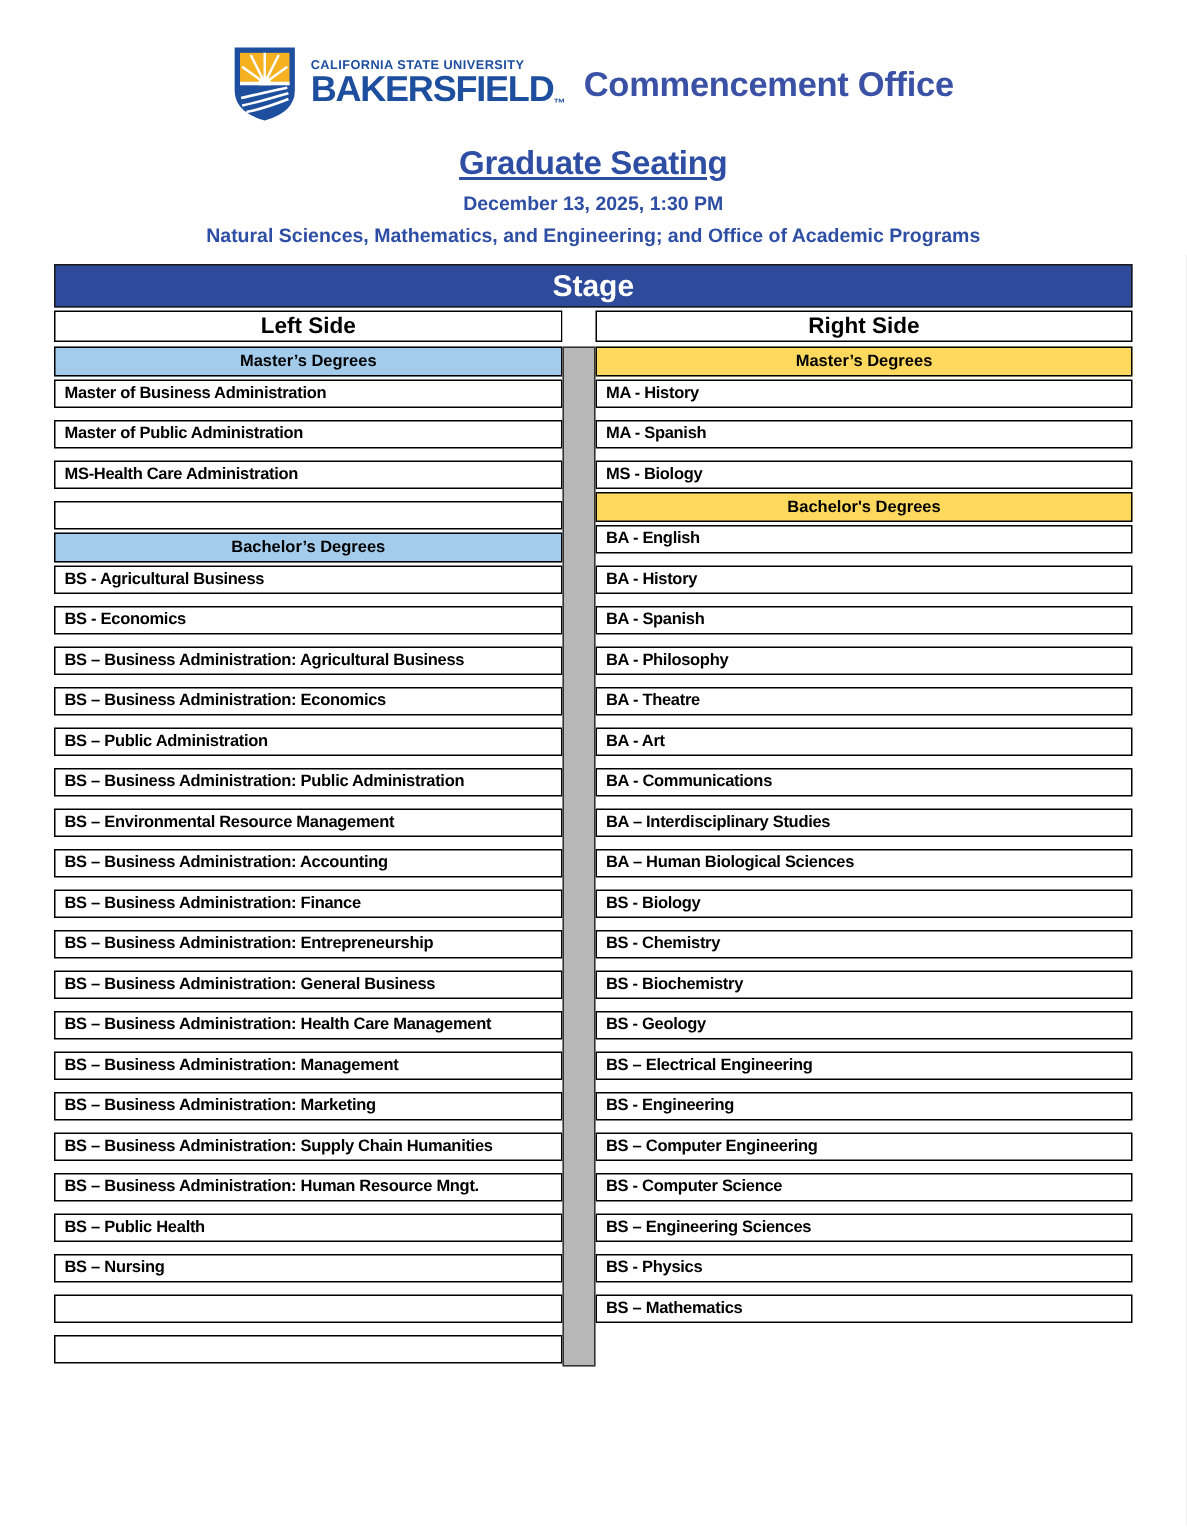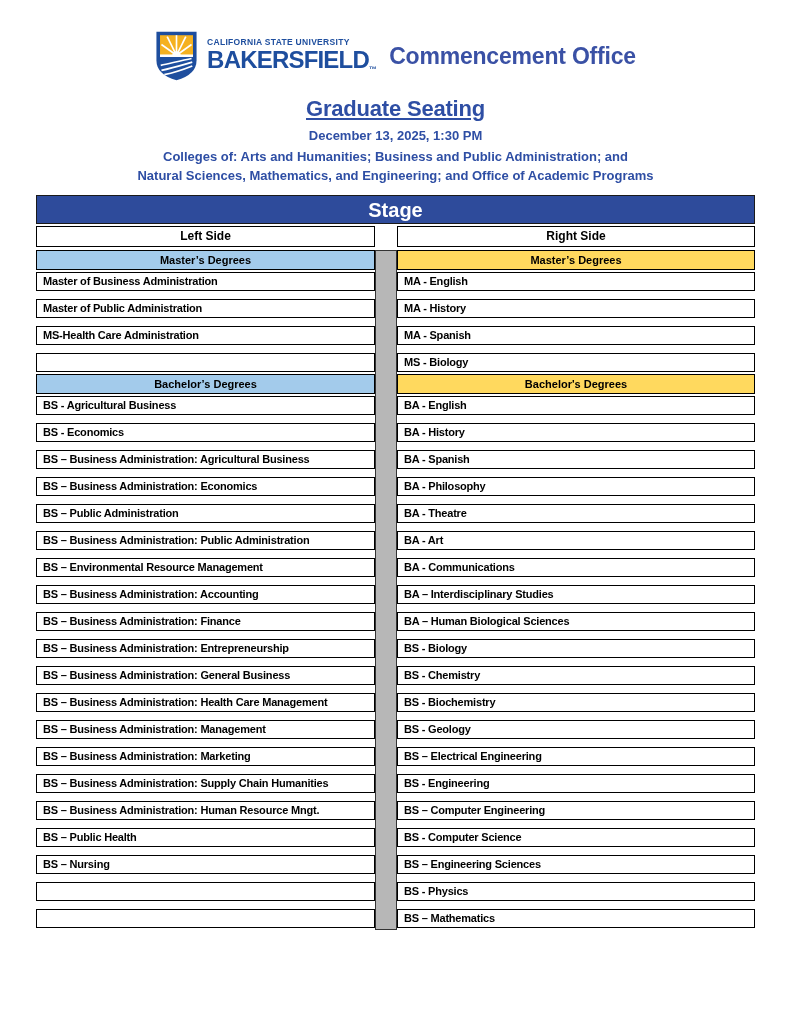--- a/index.html
+++ b/index.html
@@ -29,21 +29,21 @@
     font-size:20px;font-weight:bold;height:29px;line-height:28px;border:1px solid #1a1a1a;
   }
   .cols{display:flex;margin-top:2px;align-items:stretch;}
   .col-left{width:339px;flex:0 0 auto;}
   .col-mid{width:22px;flex:0 0 auto;display:flex;flex-direction:column;}
   .col-right{flex:1;}
   .mid-white{height:24px;background:#fff;}
   .mid-gray{flex:1;background:var(--divider-gray,#B7B7B7);border:1px solid #333;}
   .side-header{
     border:1px solid #000;height:21px;line-height:19px;text-align:center;
-    font-weight:bold;font-size:12px;margin-bottom:3px;background:#fff;
+    font-weight:bold;font-size:15px;margin-bottom:3px;background:#fff;
   }
   .sec-header{
     border:1px solid #000;height:20px;line-height:18px;text-align:center;
     font-weight:bold;font-size:11px;margin-bottom:2px;
   }
   .sec-blue{background:var(--light-blue,#A3CBEB);}
   .sec-gold{background:var(--gold,#FFD95E);}
   .rows{display:flex;flex-direction:column;gap:8px;margin-bottom:2px;}
   .row{
     border:1px solid #000;height:19px;line-height:17px;background:#fff;
@@ -83,21 +83,20 @@
     <div class="wordmark">
       <div class="uni-small">CALIFORNIA STATE UNIVERSITY</div>
       <div class="uni-big"><span>BAKERSFIELD</span><span class="tm">™</span></div>
     </div>
     <div class="office-title">Commencement Office</div>
   </header>
 
   <section class="title-block">
     <h1 class="doc-title">Graduate Seating</h1>
     <div class="datetime">December 13, 2025, 1:30 PM</div>
-    <div class="colleges">Colleges of: Arts and Humanities; Business and Public Administration; and</div>
     <div class="colleges">Natural Sciences, Mathematics, and Engineering; and Office of Academic Programs</div>
   </section>
 
   <section class="seating">
     <div class="stage">Stage</div>
     <div class="cols">
 
       <div class="col-left">
         <div class="side-header">Left Side</div>
         <div class="sec-header sec-blue">Master’s Degrees</div>
@@ -137,21 +136,20 @@
       <div class="col-mid">
         <div class="mid-white"></div>
         <div class="mid-gray"></div>
       </div>
 
       <div class="col-right">
         <div class="side-header">Right Side</div>
         <div class="sec-header sec-gold">Master’s Degrees</div>
         <div class="rows">
 
-        <div class="row">MA - English</div>
             <div class="row">MA - History</div>
             <div class="row">MA - Spanish</div>
             <div class="row">MS - Biology</div>
           </div>
         <div class="sec-header sec-gold">Bachelor's Degrees</div>
         <div class="rows">
 
         <div class="row">BA - English</div>
             <div class="row">BA - History</div>
             <div class="row">BA - Spanish</div>

